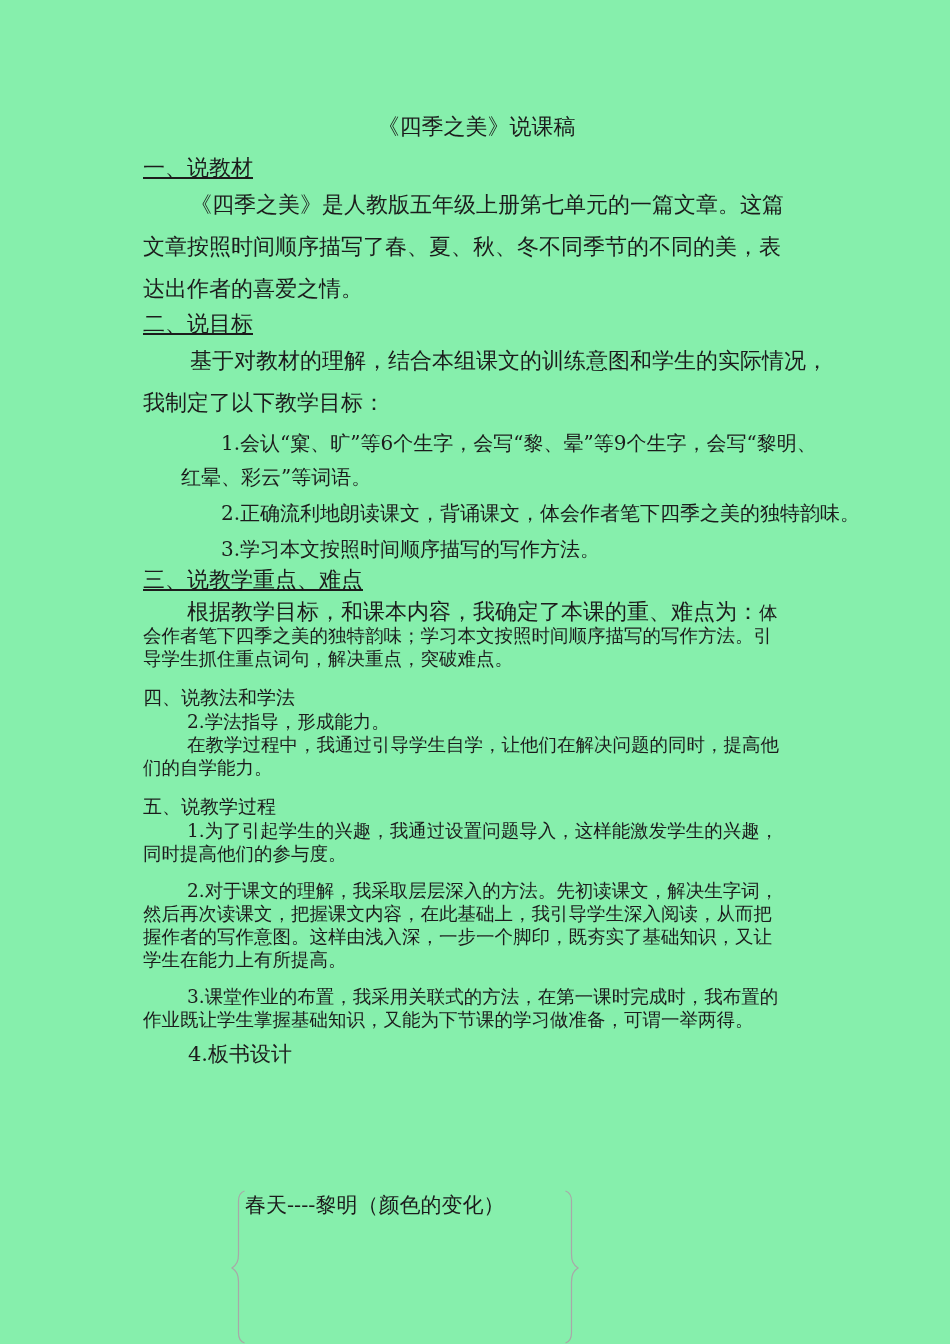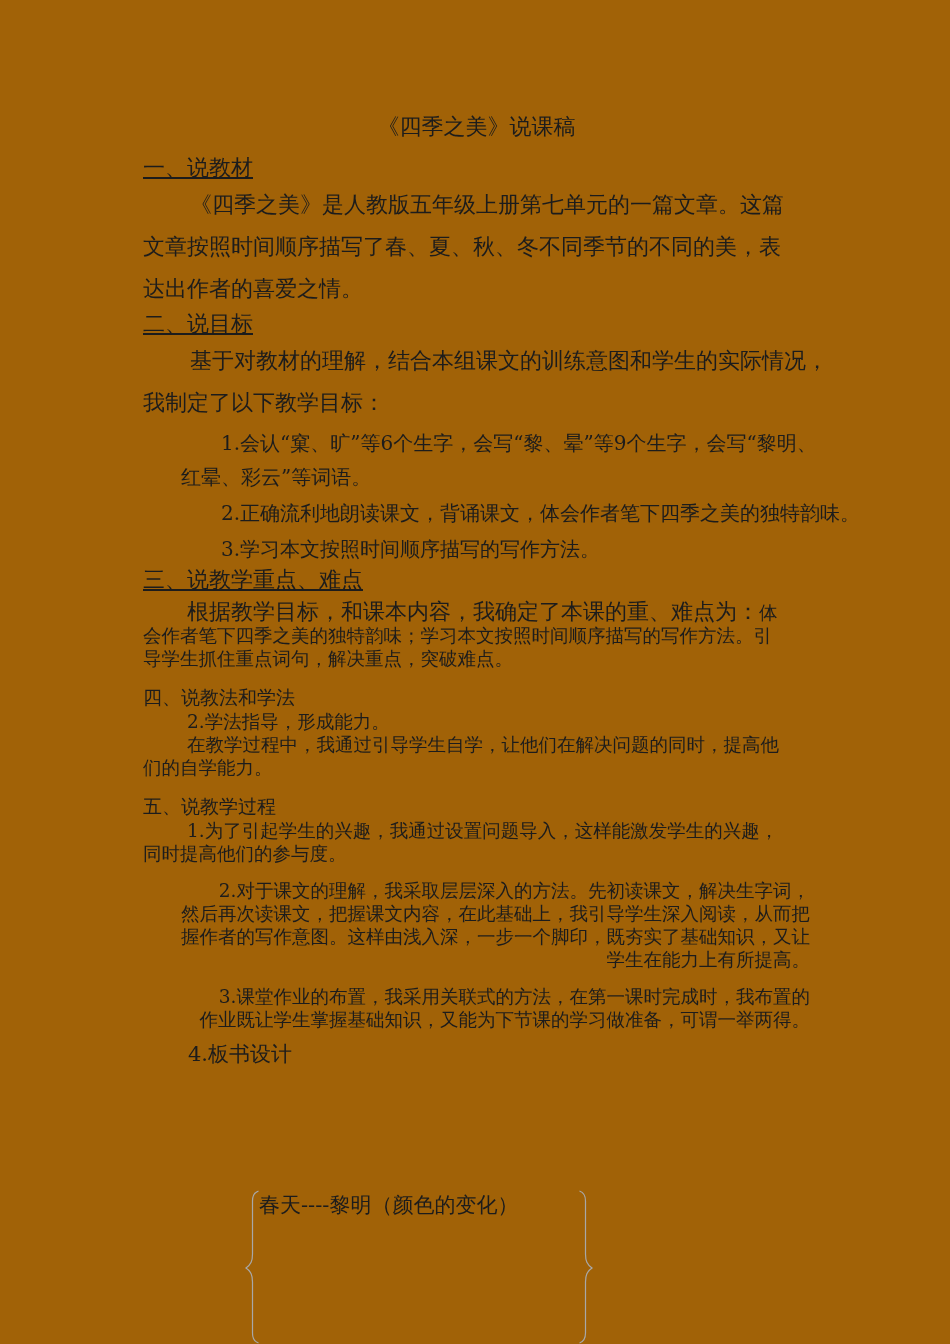--- a/index.html
+++ b/index.html
@@ -1,46 +1,46 @@
 <!DOCTYPE html>
 <html><head>
 <meta charset="utf-8">
 <style>
   html,body{margin:0;padding:0;background:#e8e8e8;}
   .page{
     position:relative;width:950px;height:1344px;margin:0 auto;
-    background:#a16207;overflow:hidden;
+    background:#86efac;overflow:hidden;
     font-family:"DejaVu Serif","Liberation Serif",serif;
     color:#1c1c1c;
   }
   .content{padding:112px 140px 0 143px;}
   .l{white-space:nowrap;}
   .ind-b{padding-left:47px;}
   .ind-m{padding-left:40px;}
   .ind-s{padding-left:44px;}
 
   .doc-title{font-size:22px;line-height:30px;text-align:center;}
 
   .h-big{font-size:22px;line-height:28px;margin-top:12px;text-decoration:underline;}
   .h-big.tight{margin-top:0;}
   .p-big{font-size:22px;line-height:42px;margin-top:8px;}
   .p-big.nogap{margin-top:2px;}
 
   .p-med{font-size:20px;line-height:34px;margin-top:2px;margin-left:38px;}
 
   .p-small{font-size:18.5px;line-height:23px;}
   .p-small.first{margin-top:6px;}
-  .p-small.gap14{margin-top:14px;text-align:right;}
+  .p-small.gap14{margin-top:14px;}
   .p-small.gap8{margin-top:8px;}
   .h-small{font-size:19px;line-height:26px;margin-top:14px;}
   .lead-big{font-size:22px;}
 
   .board-label{font-size:21px;line-height:30px;margin-top:8px;padding-left:45px;}
 
-  .board{position:absolute;left:244px;top:1190px;width:350px;height:154px;text-align:center;}
+  .board{position:absolute;left:230px;top:1190px;width:350px;height:154px;text-align:center;}
   .board .brace{position:absolute;top:0;width:16px;height:154px;}
   .board .brace.left{left:0;}
   .board .brace.right{right:0;}
   .board-line{position:absolute;left:15px;top:0;font-size:21px;line-height:31px;white-space:nowrap;}
 </style>
 </head>
 <body>
 
 <div class="page">
   <div class="content">

